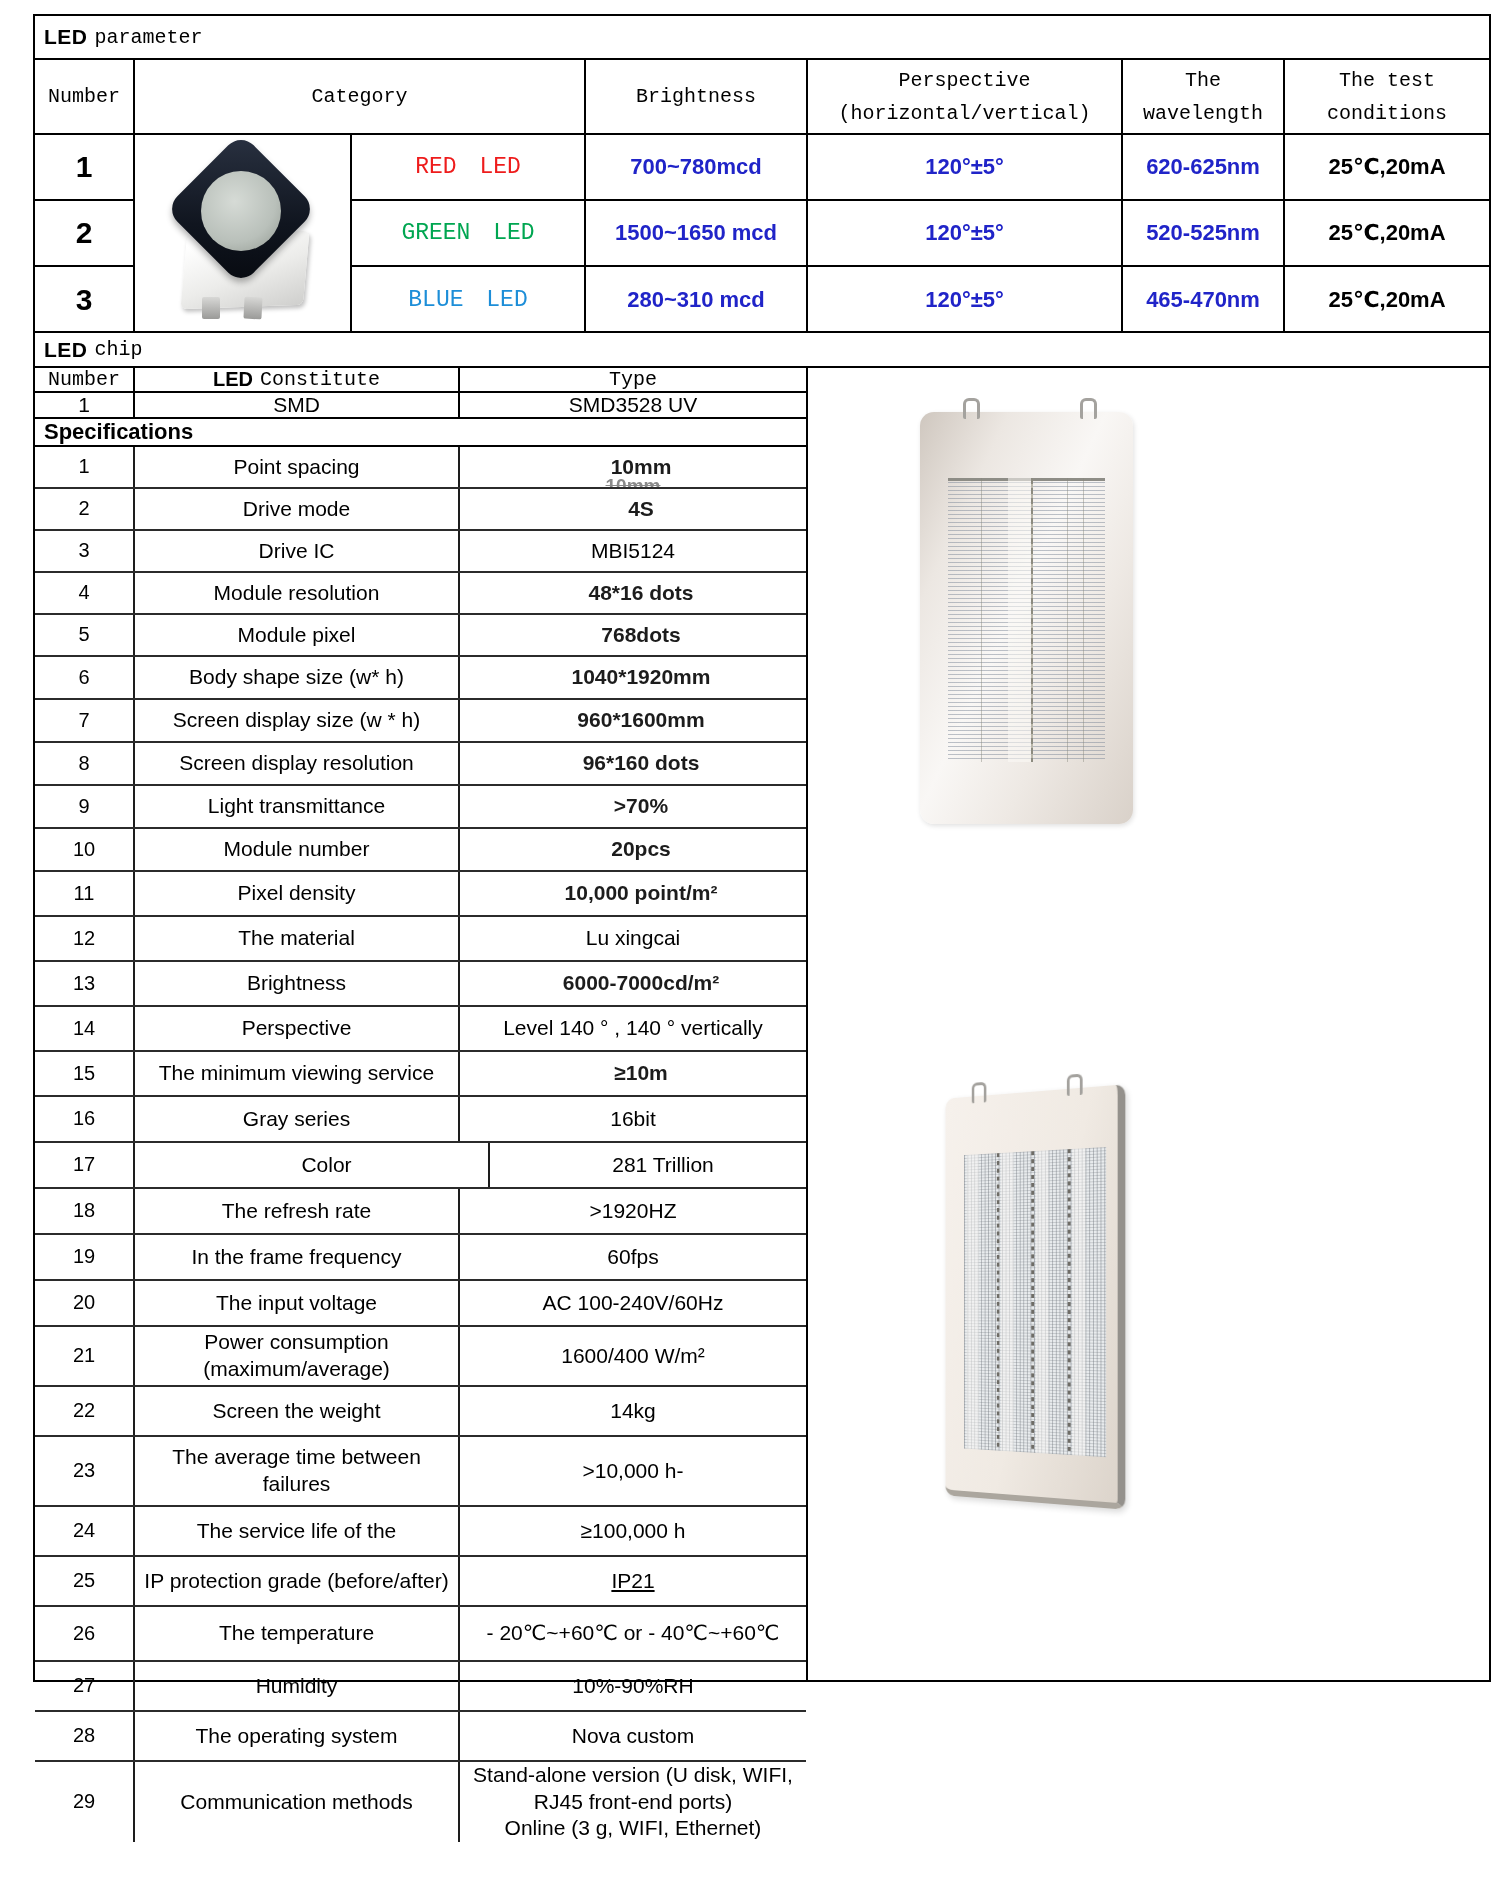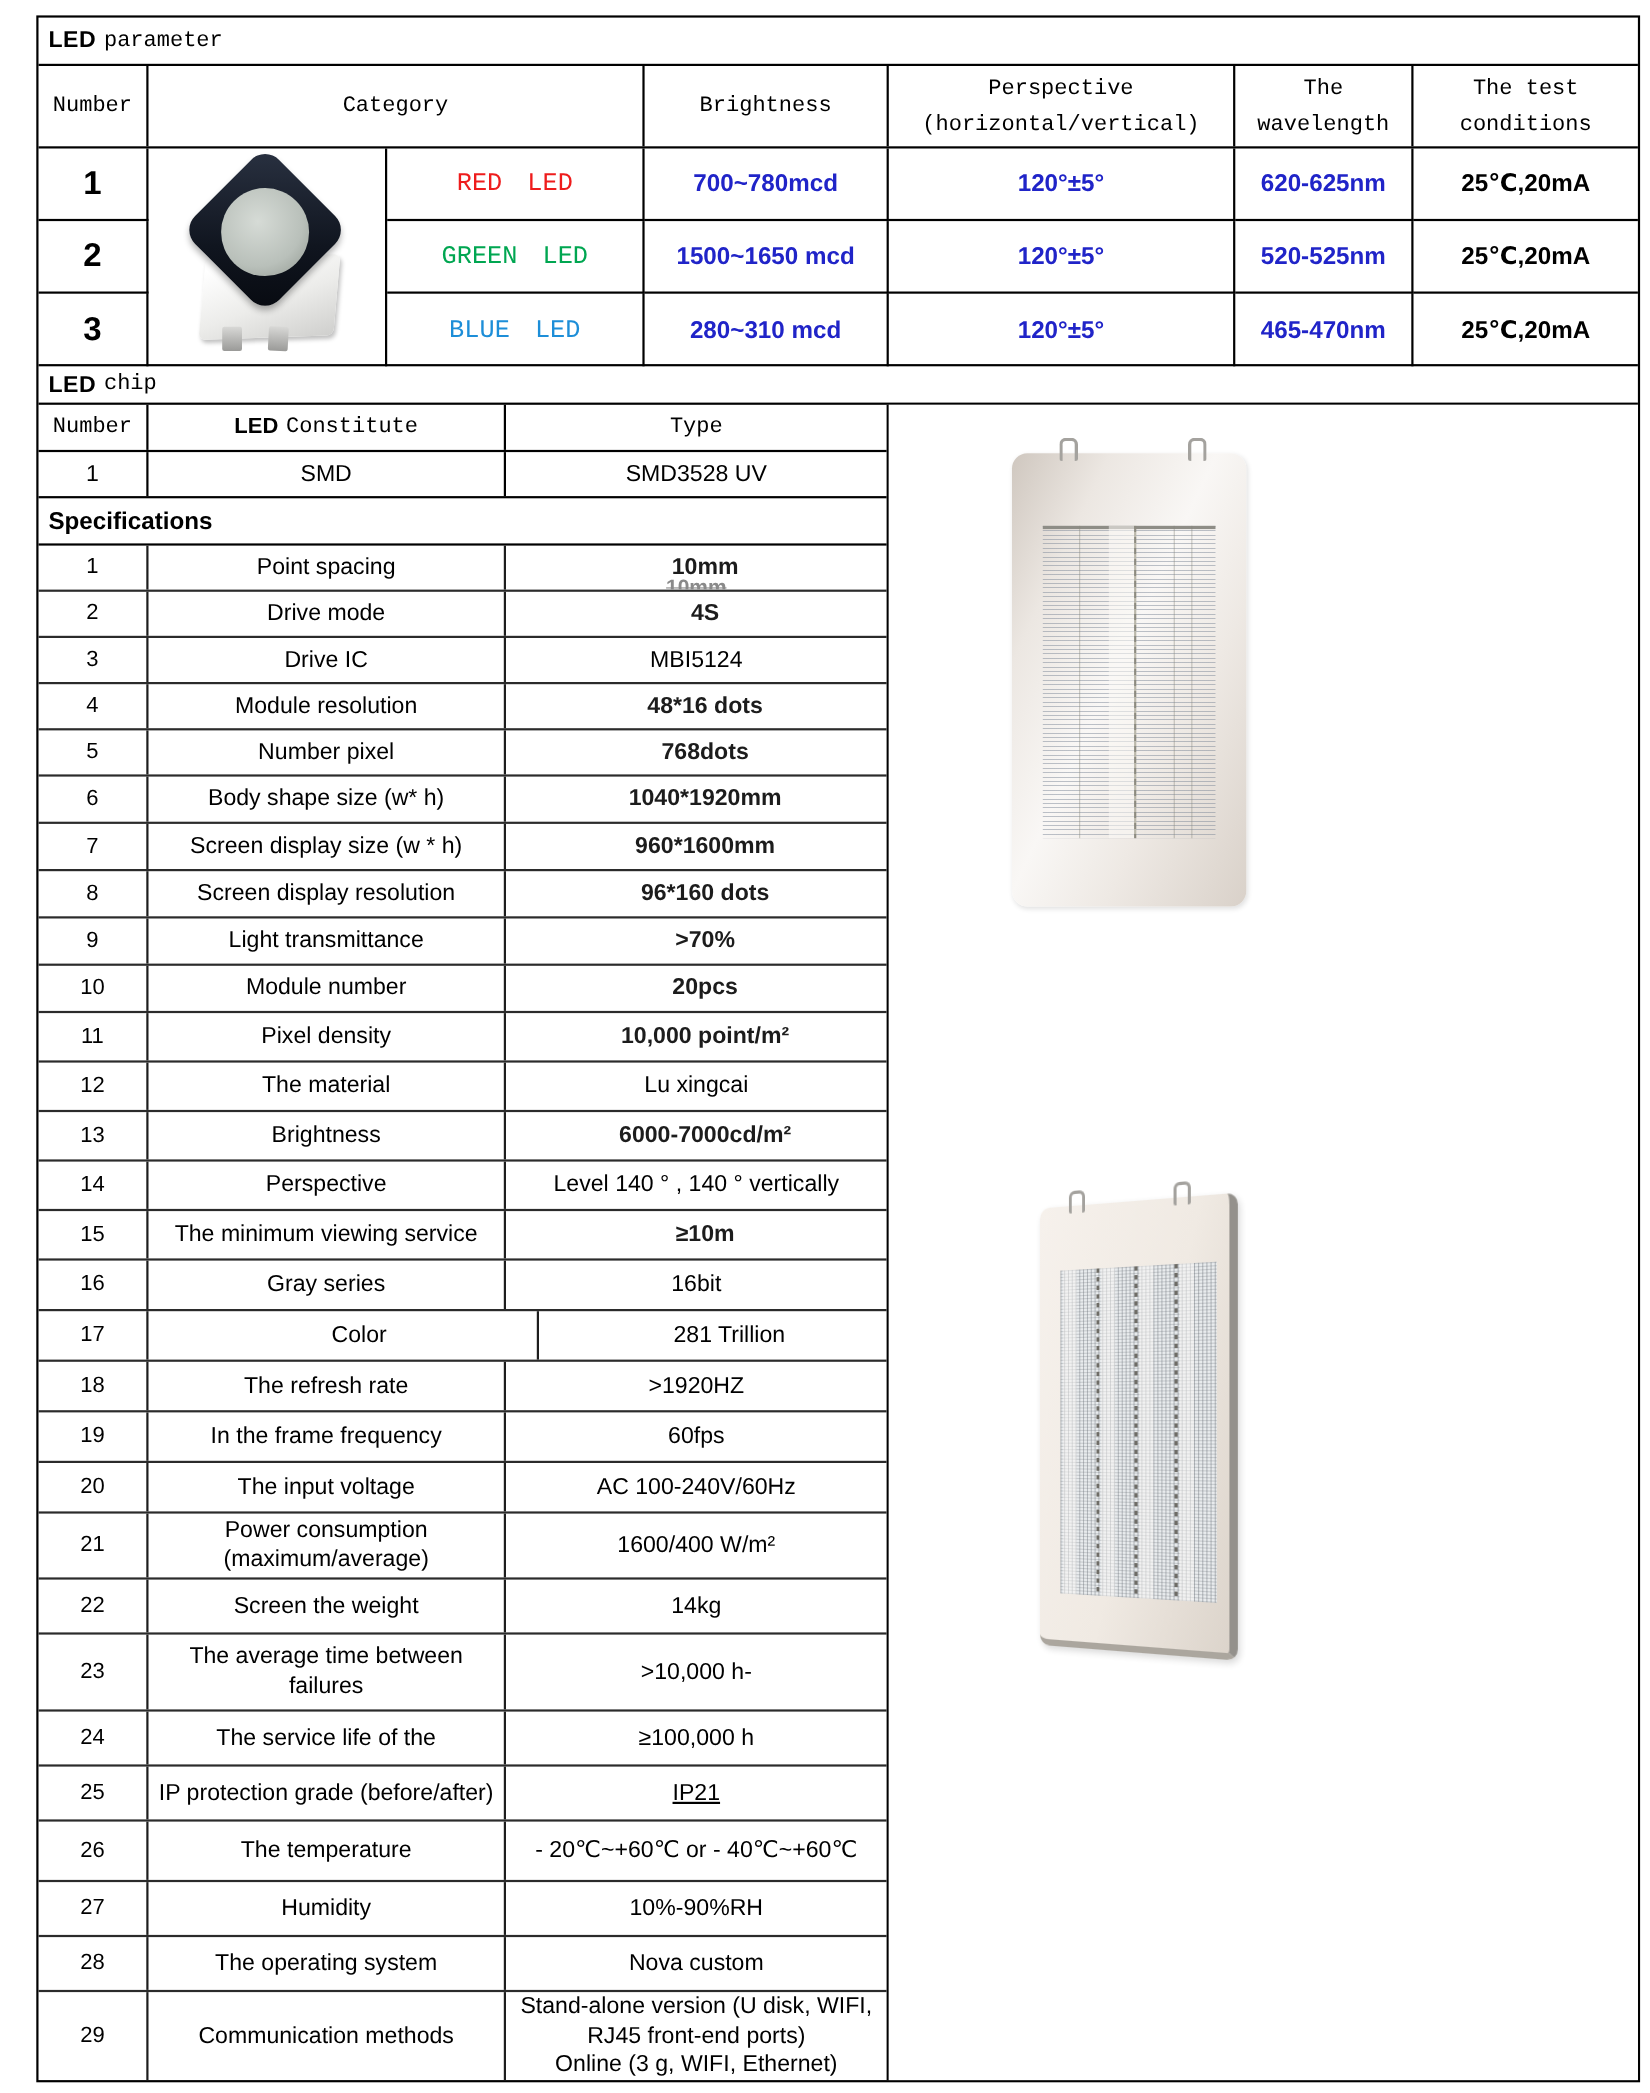--- a/index.html
+++ b/index.html
@@ -1,18 +1,18 @@
 <!DOCTYPE html>
 <html><head>
 <meta charset="utf-8">
 <style>
   html,body{margin:0;padding:0;background:#fff;}
   body{width:1500px;height:1903px;position:relative;overflow:hidden;
        font-family:"Liberation Sans","DejaVu Sans",sans-serif;color:#000;}
-  #sheet{position:absolute;left:33px;top:14px;width:1458px;height:1879px;
+  #sheet{position:absolute;left:33px;top:14px;width:1458px;height:1668px;
          border:2px solid #000;box-sizing:border-box;display:flex;flex-direction:column;background:#fff;}
   .banner{box-sizing:border-box;border-bottom:2px solid #000;display:flex;align-items:center;padding-left:9px;}
   .banner .b{font-weight:bold;font-size:21px;letter-spacing:.5px;}
   .banner .r{font-family:"Liberation Mono","DejaVu Sans Mono",monospace;font-size:20px;margin-left:7px;}
   #banner1{height:44px;}
   #banner2{height:35px;}
   
   #param-header{height:75px;box-sizing:border-box;border-bottom:2px solid #000;display:grid;
     grid-template-columns:100px 451px 222px 315px 162px 1fr;}
   #param-header .hcell{box-sizing:border-box;border-right:2px solid #000;display:flex;align-items:center;justify-content:center;
@@ -183,21 +183,21 @@
             <div class="scell m">Drive IC</div>
             <div class="scell v">MBI5124</div>
           </div>
           <div class="srow" style="height: 42px;">
             <div class="scell n">4</div>
             <div class="scell m">Module resolution</div>
             <div class="scell v bold">48*16 dots</div>
           </div>
           <div class="srow" style="height: 42px;">
             <div class="scell n">5</div>
-            <div class="scell m">Number pixel</div>
+            <div class="scell m">Module pixel</div>
             <div class="scell v bold">768dots</div>
           </div>
           <div class="srow" style="height: 43px;">
             <div class="scell n">6</div>
             <div class="scell m">Body shape size (w* h)</div>
             <div class="scell v bold">1040*1920mm</div>
           </div>
           <div class="srow" style="height: 43px;">
             <div class="scell n">7</div>
             <div class="scell m">Screen display size (w * h)</div>

